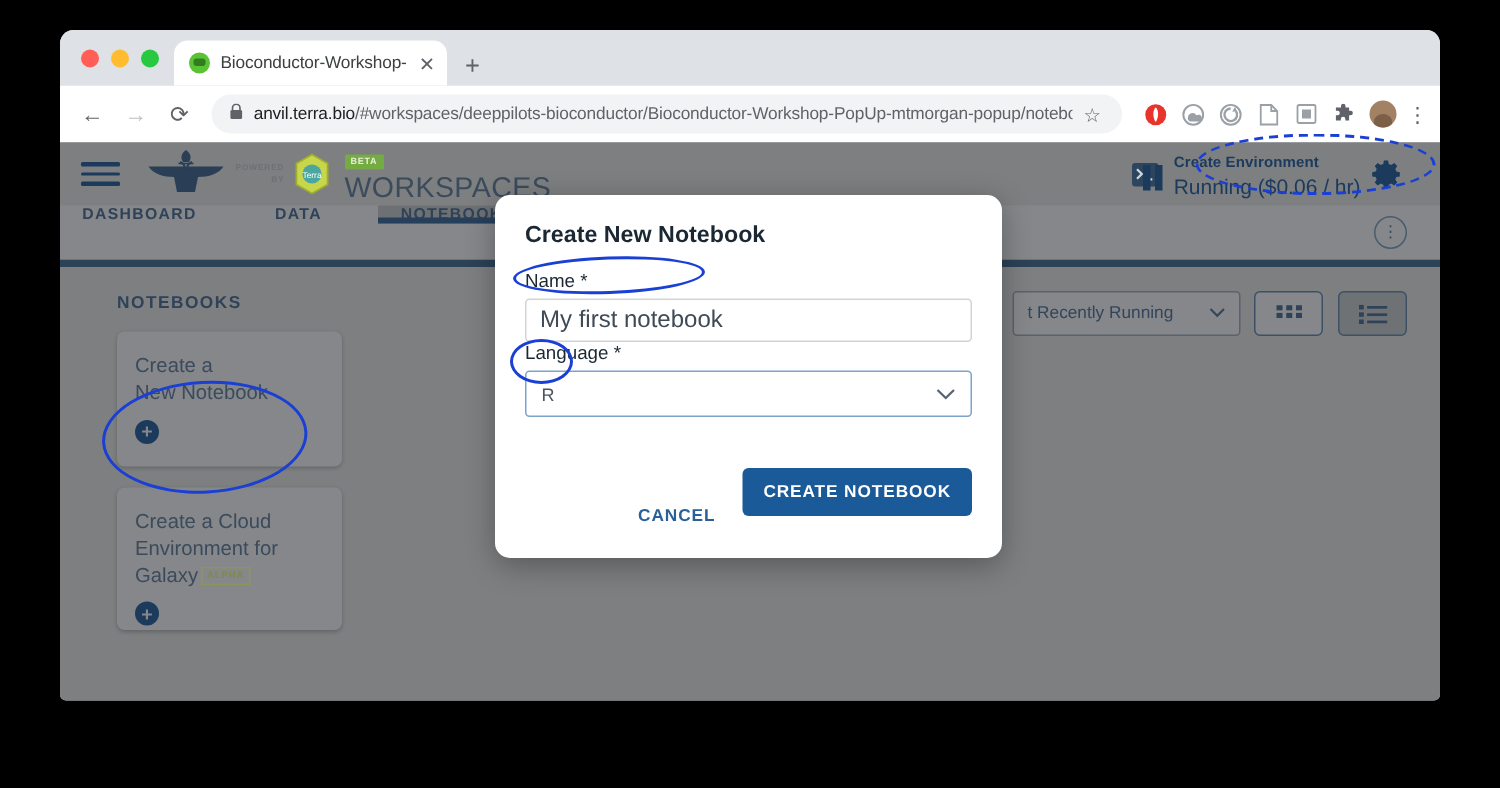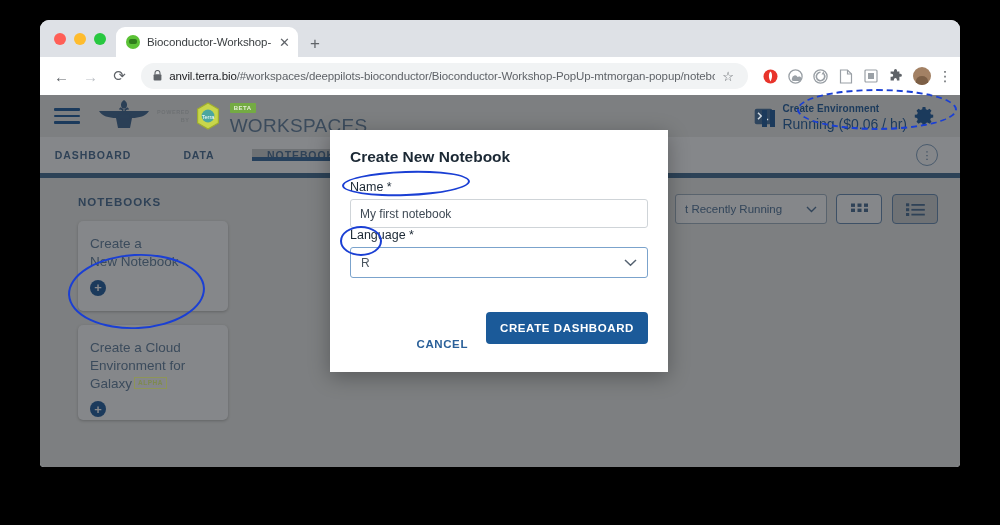--- a/index.html
+++ b/index.html
@@ -128,21 +128,21 @@
     display: flex; align-items: center; gap: 7px;
   }
   #pause-icon { display:flex; gap:3px; }
   #pause-icon i { display:block; width:5px; height:17px; background:#1b3a5c; }
   #cloud-env-text { line-height: 1.25; }
   #cloud-env-title { font-size: 10px; font-weight: bold; color: #1b3a5c; letter-spacing: .1px; }
   #cloud-env-status { font-size: 14px; color: #1b3a5c; }
 
   
   #nav-tabs {
-    height: 36px; background: #85878a; display: flex; align-items: center;
+    height: 36px; background: #85878a; display: flex; align-items: flex-start;
     position: relative;
   }
   .nav-tab {
     display: flex; align-items: center; justify-content: center;
     font-size: 10.5px; font-weight: bold; letter-spacing: .9px;
     color: #2f4257; width: 106px; position: relative;
   }
   .nav-tab.active { background: #6e7174; }
   .nav-tab.active::after {
     content:""; position:absolute; left:0; right:0; bottom:0; height:4px; background:#26405c;
@@ -195,30 +195,30 @@
     position: absolute; top: 16px; width: 46px; height: 30px;
     border: 1.3px solid #3d5066; border-radius: 4px;
     display: flex; align-items: center; justify-content: center;
   }
   #view-grid { right: 78px; background: #85878a; }
   #view-list { right: 22px; background: #6f7275; }
 
   
   #modal {
     position: absolute; left: 290px; top: 35px;
-    width: 338px; background: #fff; border-radius: 0;
+    width: 338px; background: #fff; border-radius: 10px;
     padding: 18px 20px 16px 20px;
     box-shadow: 0 5px 20px rgba(0,0,0,.3);
     z-index: 30;
   }
   #modal-title { font-size: 15.5px; font-weight: bold; color: #1b2834; margin-bottom: 14px; }
   .field-label { font-size: 12.5px; font-weight: normal; color: #1b2834; margin-bottom: 5px; }
   #name-input {
     width: 100%; height: 29px; border: 1px solid #cfd4d8; border-radius: 3px;
-    padding: 0 9px; font-size: 12px; color: #3f4a55;
+    padding: 0 9px; font-size: 16px; color: #3f4a55;
     font-family: "Liberation Sans", sans-serif; background: #fff;
   }
   #language-label { }
   #language-select {
     width: 100%; height: 31px; border: 1px solid #7ba3cc; border-radius: 3px;
     display: flex; align-items: center; justify-content: space-between;
     padding: 0 10px; font-size: 12px; color: #4a545e; background: #fff;
   }
   #modal-actions {
     display: flex; align-items: center; justify-content: flex-end; gap: 14px; margin-top: 22px;
@@ -453,21 +453,21 @@
         <span>R</span>
         <span>
           <svg width="13" height="8" viewBox="0 0 13 8">
               <path d="M1 1l5.5 5.3L12 1" fill="none" stroke="#556271" stroke-width="1.5"></path>
             </svg>
         </span>
       </div>
 
       <div id="modal-actions">
         <button id="cancel-button">CANCEL</button>
-        <button id="create-notebook-button">CREATE DASHBOARD</button>
+        <button id="create-notebook-button">CREATE NOTEBOOK</button>
       </div>
     </div>
   </div>
 </div>
 
 <div class="annot" id="annot-name-field"></div>
 <div class="annot" id="annot-language-field"></div>
 <div class="annot" id="annot-create-card"></div>
 <div class="annot" id="annot-cloud-env"></div>
 

